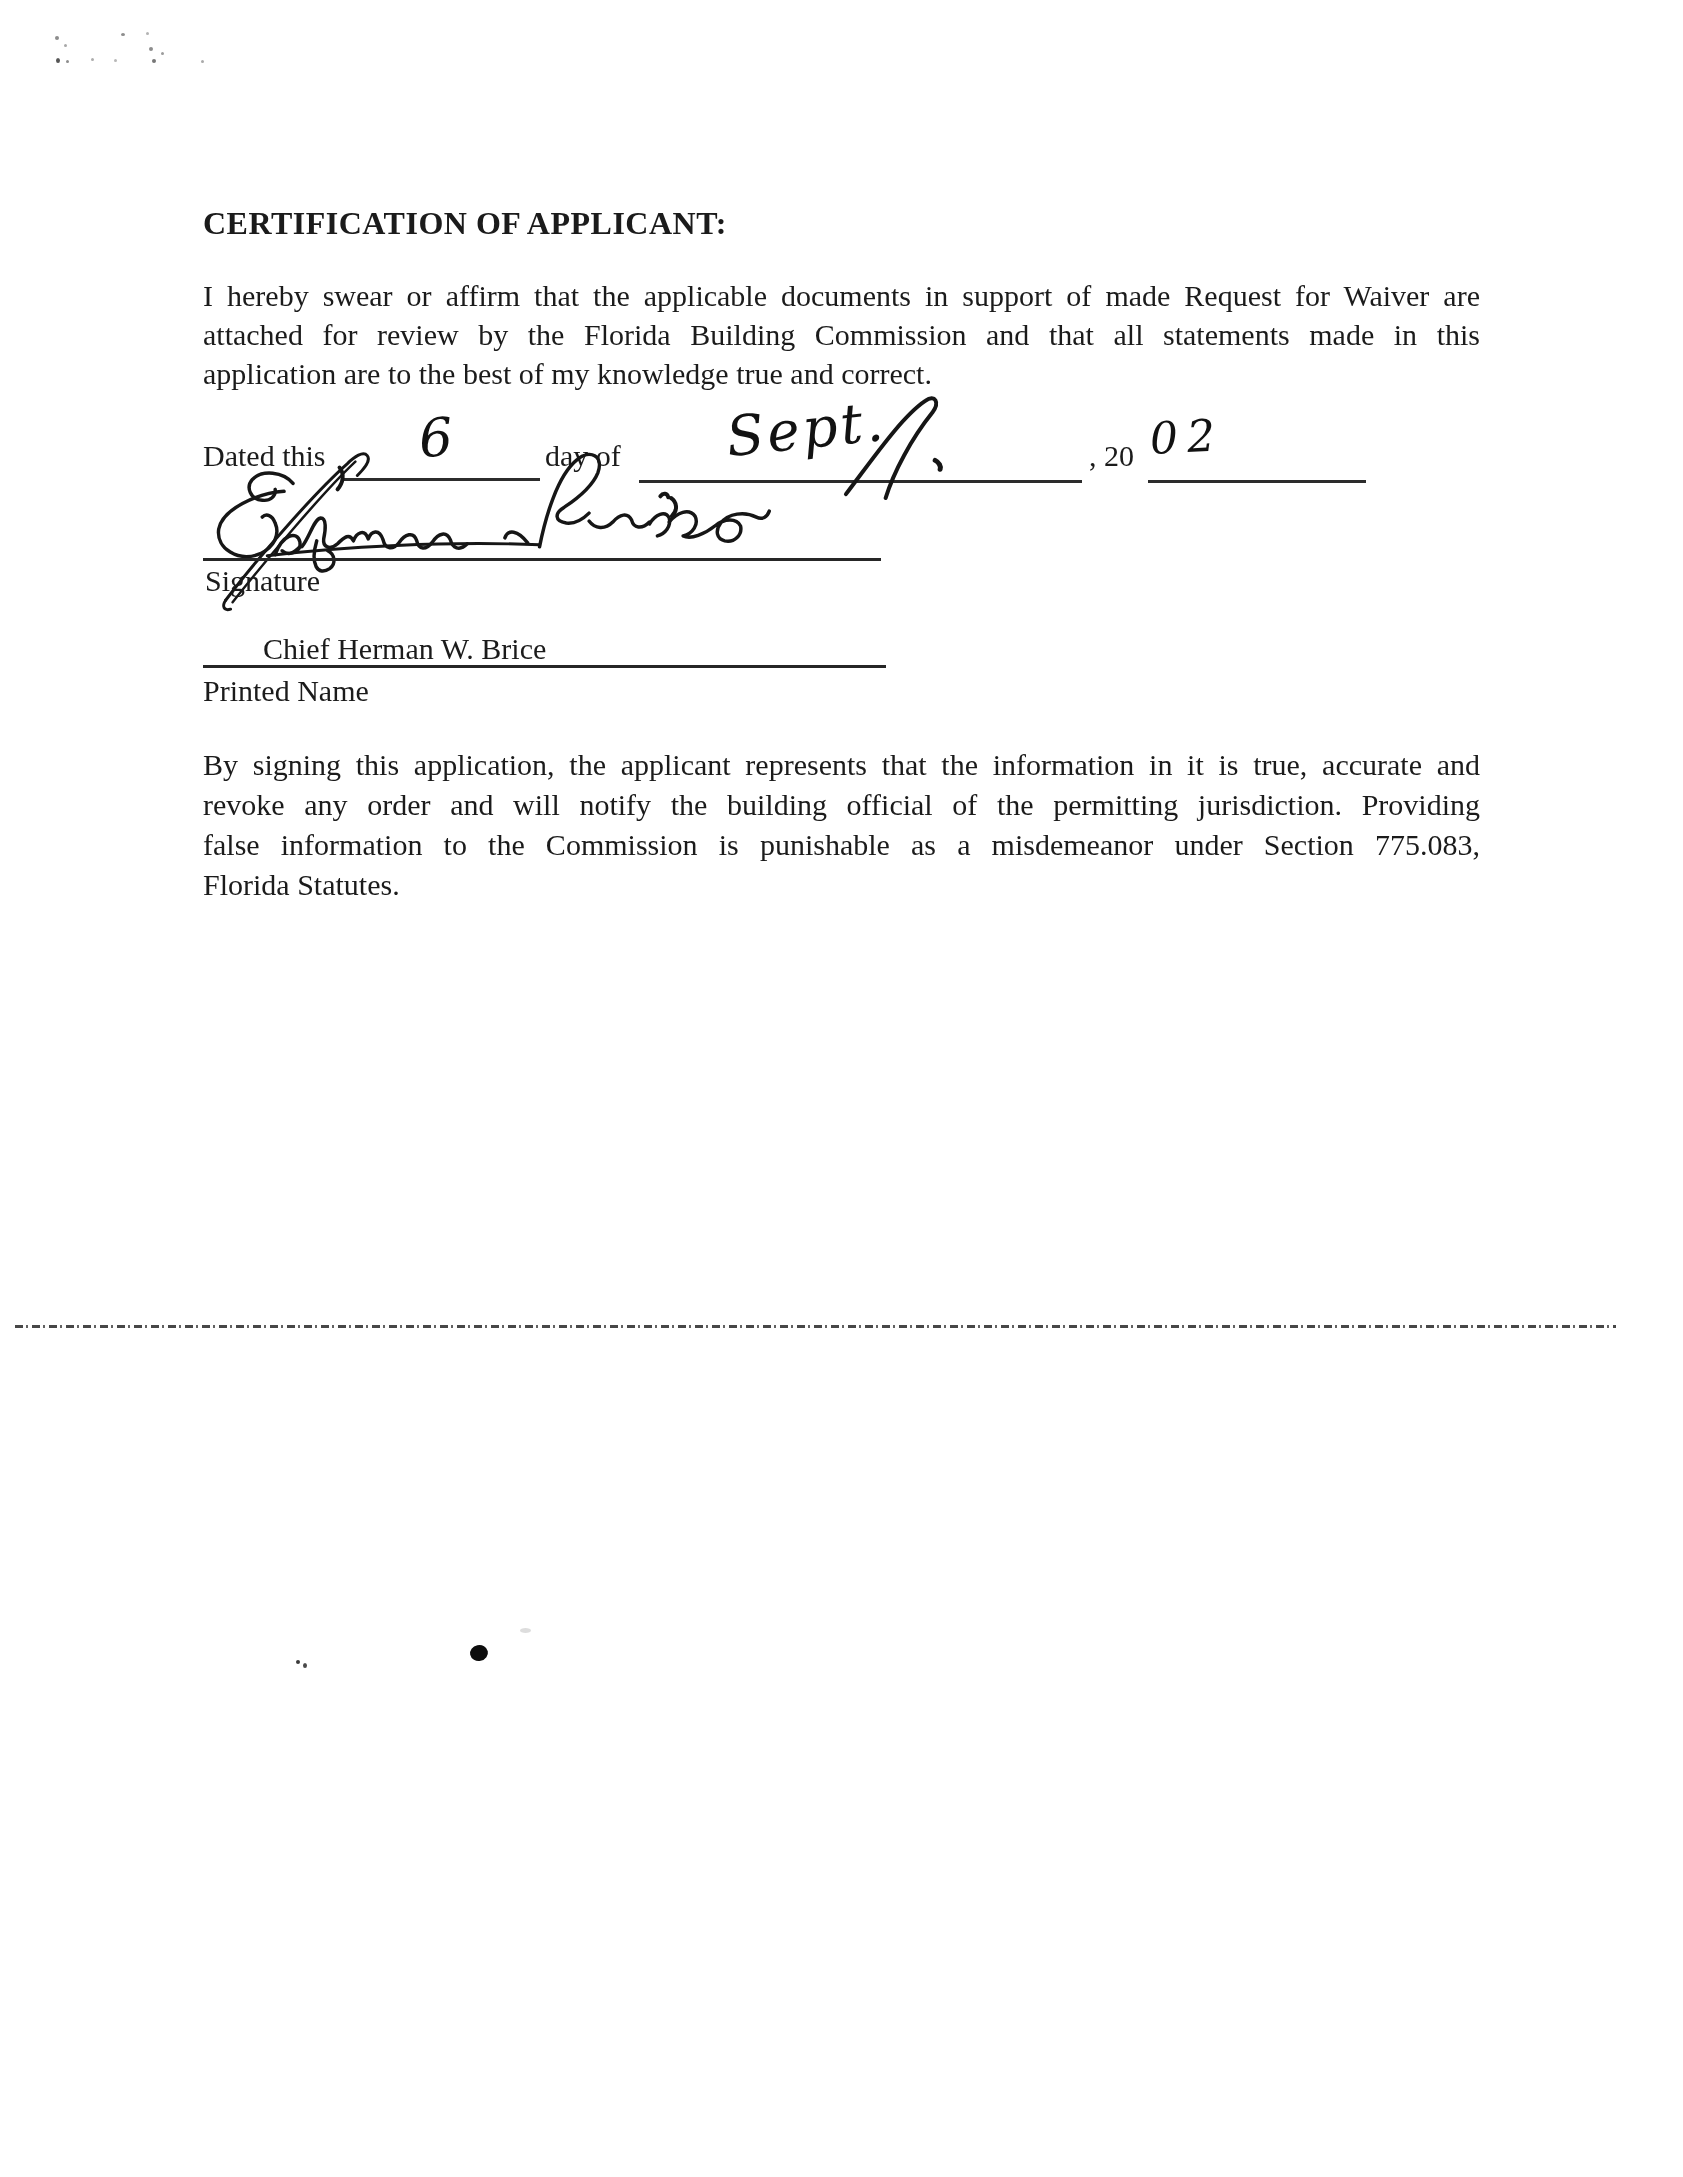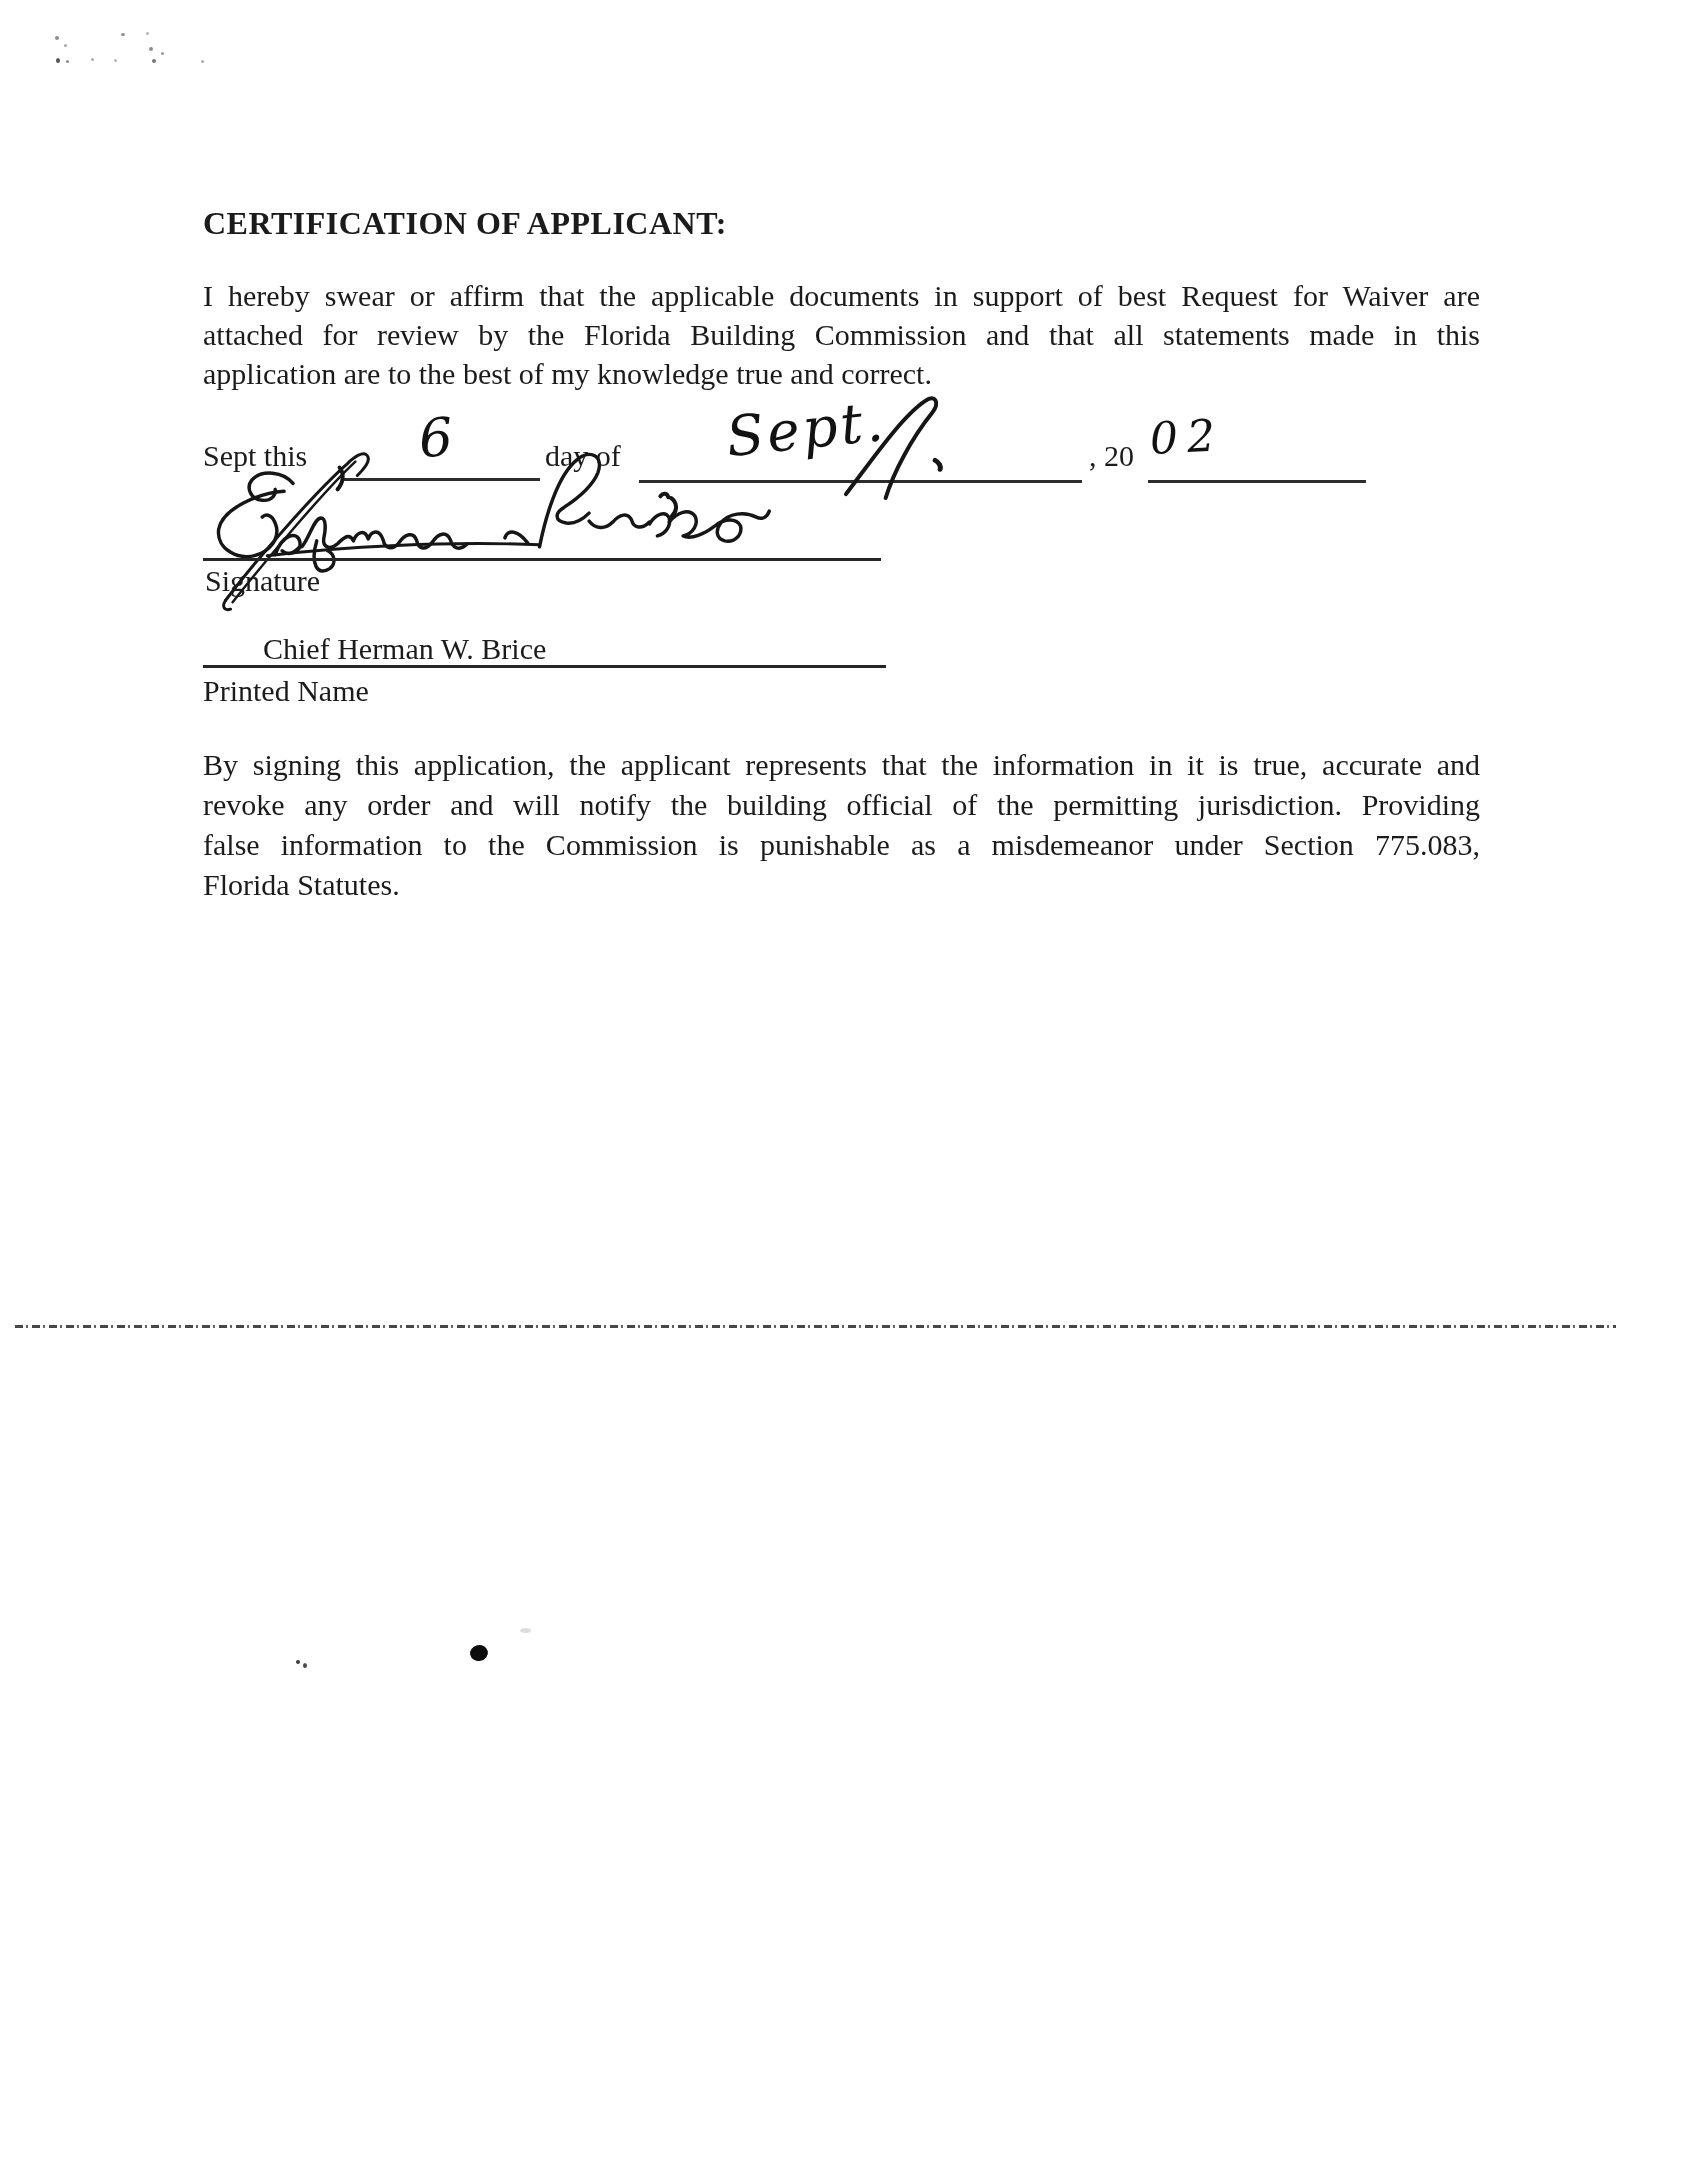--- a/index.html
+++ b/index.html
@@ -53,26 +53,26 @@
     <div class="speck" style="left:66px;top:60px;width:3px;height:3px;"></div>
     <div class="speck" style="left:91px;top:58px;width:3px;height:3px;background:#adadad;"></div>
     <div class="speck" style="left:114px;top:59px;width:3px;height:3px;background:#b8b8b8;"></div>
     <div class="speck" style="left:152px;top:59px;width:4px;height:4px;background:#777;"></div>
     <div class="speck" style="left:201px;top:60px;width:3px;height:3px;background:#aaa;"></div>
   </div>
 
   <div class="abs heading" style="left:203px;top:205px;">CERTIFICATION OF APPLICANT:</div>
 
   <div class="abs body-text para" style="left:203px;top:276px;">
-    <div class="line">I hereby swear or affirm that the applicable documents in support of best Request for Waiver are</div>
+    <div class="line">I hereby swear or affirm that the applicable documents in support of made Request for Waiver are</div>
     <div class="line">attached for review by the Florida Building Commission and that all statements made in this</div>
     <div class="line last">application are to the best of my knowledge true and correct.</div>
   </div>
 
-  <span class="abs label" style="left:203px;top:439px;">Sept this</span>
+  <span class="abs label" style="left:203px;top:439px;">Dated this</span>
 
   <span class="blank" style="left:344px;top:437px;width:196px;height:44px;">
     <span class="hand hand-day">6</span>
   </span>
 
   <span class="abs label" style="left:545px;top:439px;">day of</span>
 
   <span class="blank" style="left:639px;top:437px;width:443px;height:46px;">
     <span class="hand hand-month">Sept.</span>
 

